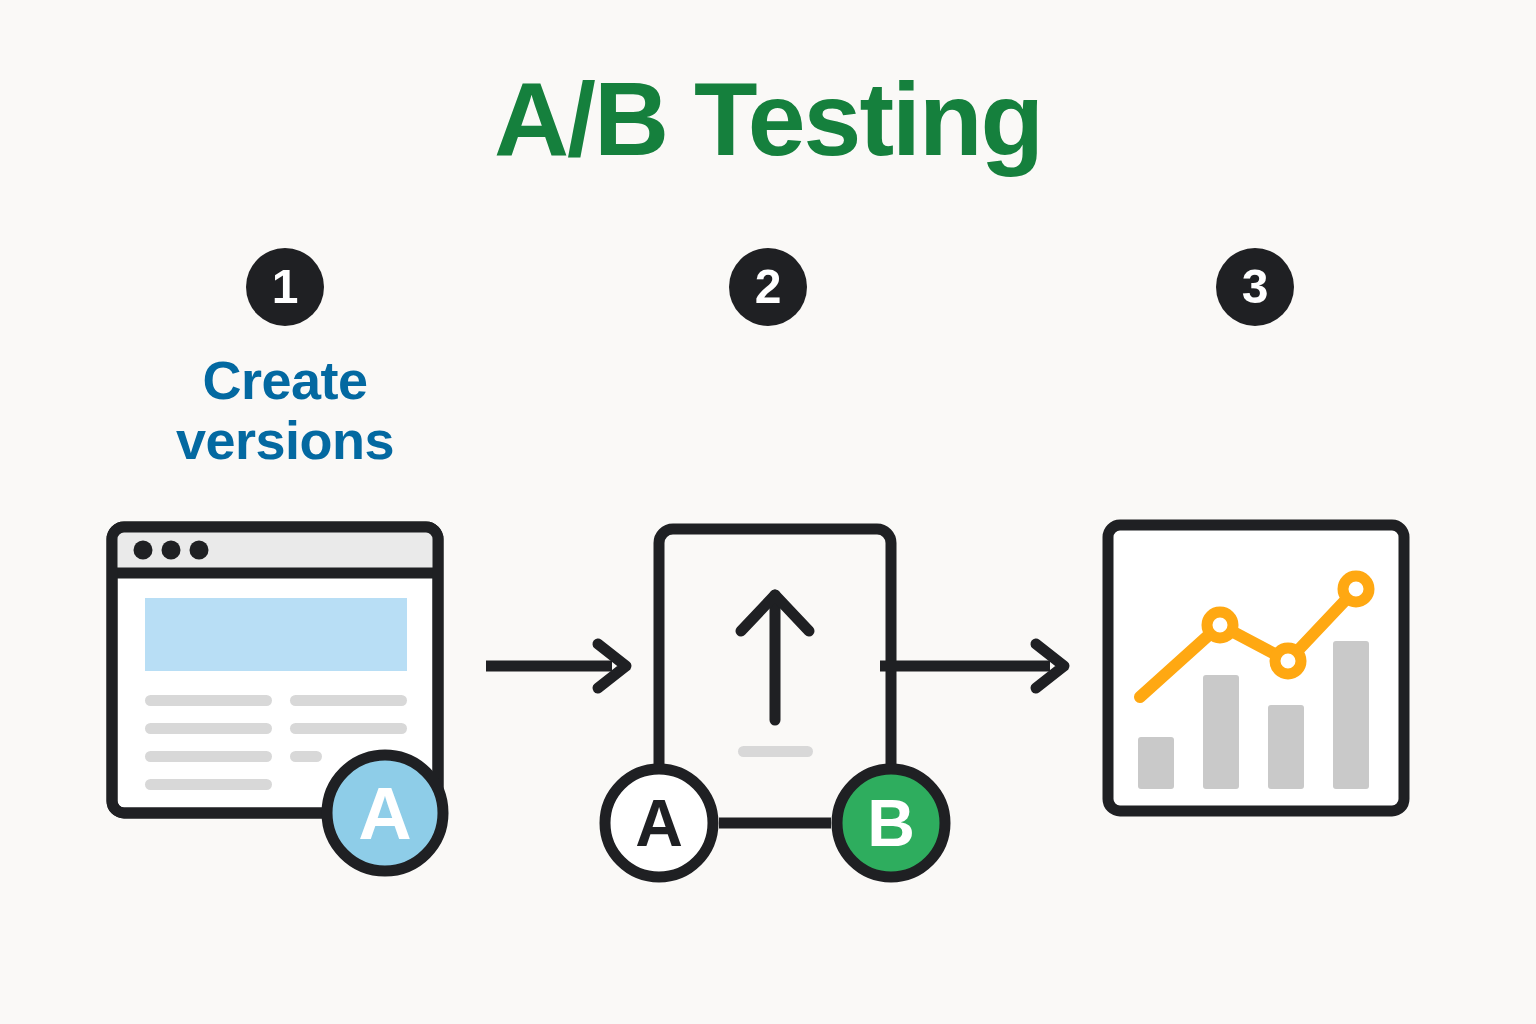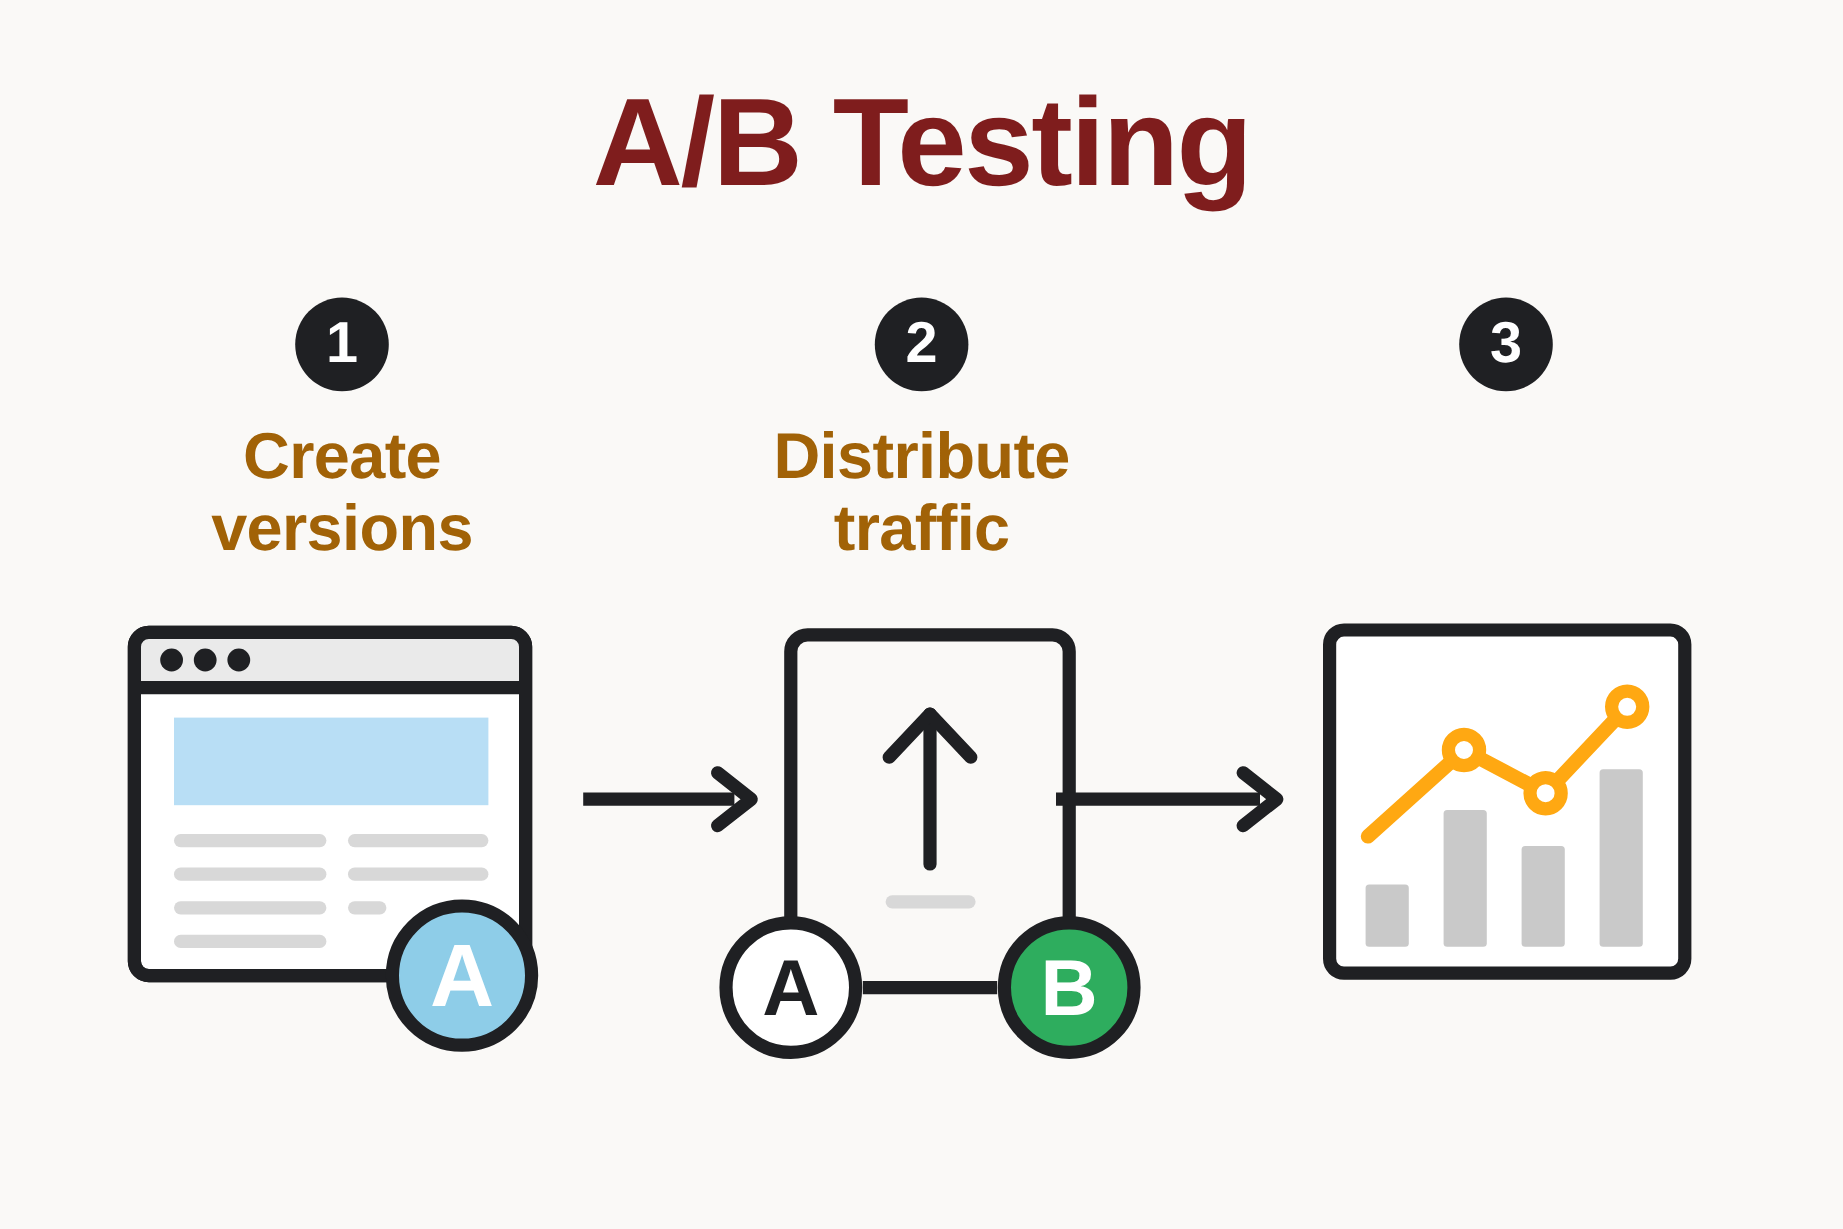--- a/index.html
+++ b/index.html
@@ -24,21 +24,21 @@
   
   .title {
     position: absolute;
     top: 62px;
     left: 0;
     width: 1536px;
     text-align: center;
     font-size: 104px;
     font-weight: 700;
     letter-spacing: -2px;
-    color: #7f1d1d;
+    color: #15803d;
     line-height: 1.1;
     font-family: "Liberation Sans", sans-serif;
   }
 
   
   .col {
     position: absolute;
     top: 248px;
     width: 380px;
     text-align: center;
@@ -56,21 +56,21 @@
     font-size: 48px;
     font-weight: 700;
     line-height: 78px;
     margin: 0 auto;
     text-align: center;
   }
   .step-label {
     margin-top: 24px;
     font-size: 54px;
     font-weight: 700;
-    color: #a16207;
+    color: #0369a1;
     line-height: 1.12;
     letter-spacing: -0.5px;
     white-space: pre-line;
   }
 
   
   .art {
     position: absolute;
   }
   #art1 { left: 100px;  top: 515px; }
@@ -90,22 +90,20 @@
   <div class="title">A/B Testing</div>
 
   <div class="col" id="col1">
     <div class="badge">1</div>
     <div class="step-label">Create
 versions</div>
   </div>
 
   <div class="col" id="col2">
     <div class="badge">2</div>
-    <div class="step-label">Distribute
-traffic</div>
   </div>
 
   <div class="col" id="col3">
     <div class="badge">3</div>
   </div>
 
   <div class="art" id="art1">
     <svg width="360" height="380" viewBox="0 0 360 380" xmlns="http://www.w3.org/2000/svg">
 
       <rect x="12" y="12" width="326" height="286" rx="12" ry="12" fill="#FFFFFF" stroke="#1F2023" stroke-width="11"></rect>

